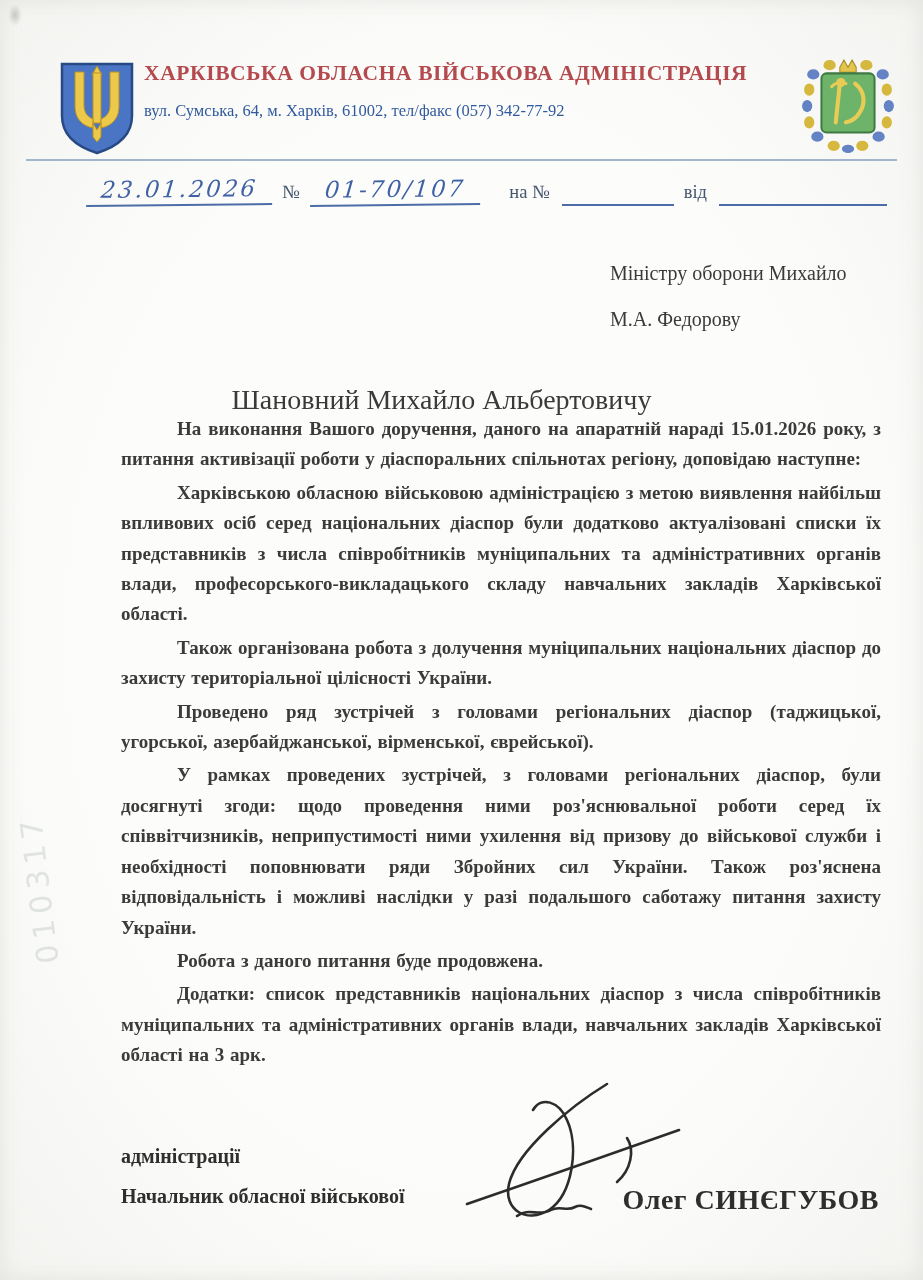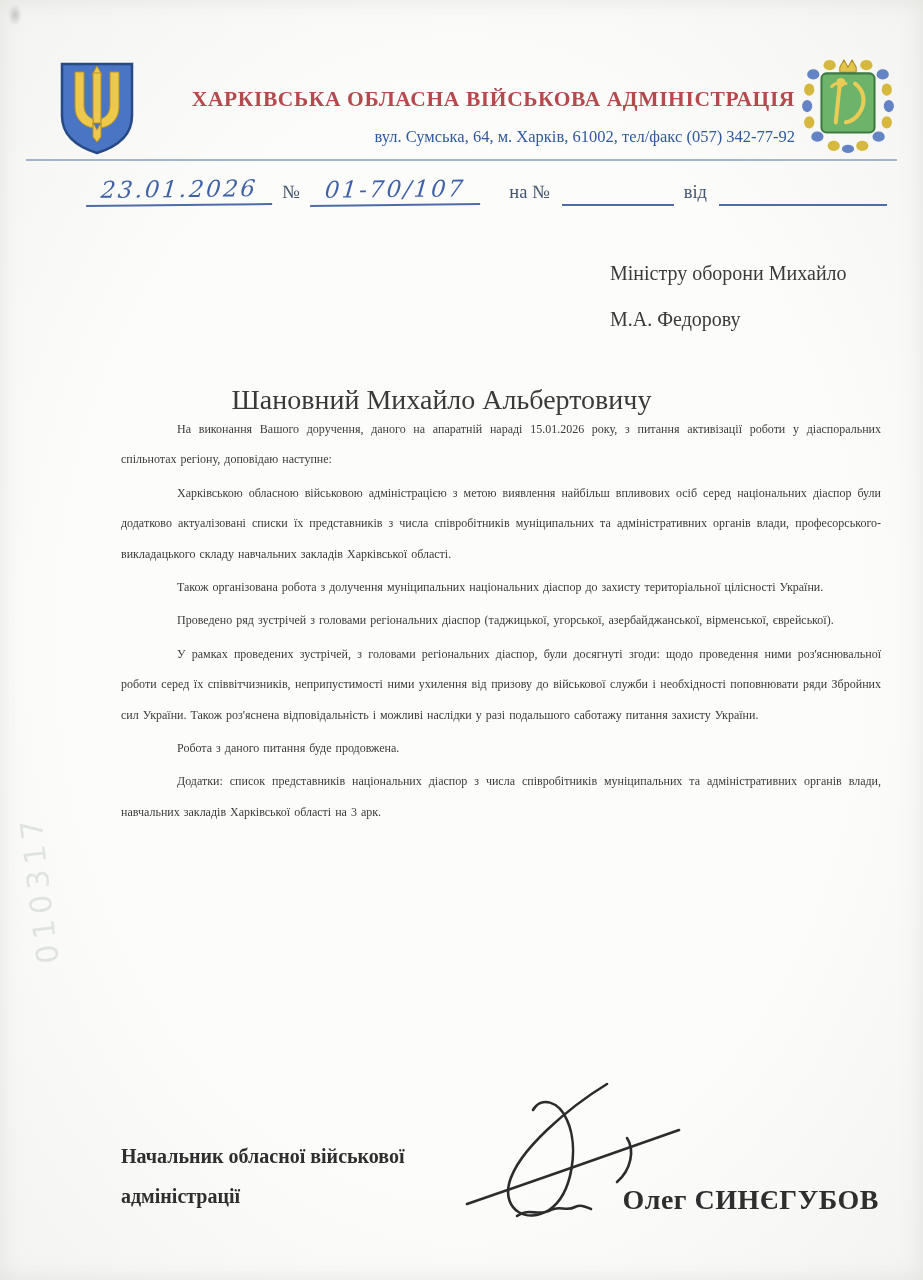--- a/index.html
+++ b/index.html
@@ -22,21 +22,21 @@
     position:absolute;left:38px;top:822px;width:150px;
     transform:rotate(-97deg);transform-origin:60px 75px;
     font-size:30px;letter-spacing:6px;color:rgba(130,150,145,0.22);
     font-family:"DejaVu Sans",sans-serif;
   }
 
   
   .letterhead{position:absolute;top:56px;left:56px;right:28px;display:flex;align-items:flex-start;}
   .emblem-left{width:82px;height:97px;flex:0 0 auto;margin-top:4px;}
   .emblem-right{width:94px;height:98px;flex:0 0 auto;}
-  .lh-center{flex:1 1 auto;text-align:right;padding:0 6px;margin-top:26px;}
+  .lh-center{flex:1 1 auto;text-align:left;padding:0 6px;}
   .org-title{
     color:#b4494e;font-weight:bold;font-size:21.5px;letter-spacing:0.6px;
     line-height:26px;margin-top:4px;
   }
   .address{color:#30599e;font-size:16.5px;line-height:25px;margin-top:12px;}
   .header-rule{position:absolute;top:159px;left:26px;right:26px;border-top:2px solid #a3b5cd;}
 
   
   .ref-line{
     position:absolute;top:164px;left:60px;right:36px;height:42px;
@@ -55,22 +55,23 @@
   .f-blank2{width:168px;margin-left:12px;}
   .ref-spacer{flex:1 1 auto;}
 
   
   .recipient{position:absolute;top:250px;left:610px;font-size:20px;line-height:46px;}
 
   
   .salutation{position:absolute;top:384px;left:0;right:40px;text-align:center;font-size:28px;}
   .body-text{
     position:absolute;top:414px;left:121px;width:760px;
-    font-size:12px;line-height:30.4px;text-align:justify;
+    font-size:19px;line-height:30.4px;text-align:justify;
     color:#3b3b3b;
+    font-weight:bold;
   }
   .body-text p{margin:0 0 3px 0;text-indent:56px;word-spacing:1px;}
 
   
   .sig-row{position:absolute;top:1128px;left:121px;right:44px;height:120px;}
   .sig-position{position:absolute;left:0;top:8px;font-weight:bold;font-size:20px;line-height:40px;color:#2e2e2e;}
   .sig-name{position:absolute;right:0;top:56px;font-weight:bold;font-size:28px;color:#2e2e2e;letter-spacing:0.5px;}
   .sig-scrawl{position:absolute;left:300px;top:-52px;width:280px;height:170px;}
 </style>
 </head>
@@ -156,22 +157,22 @@
     <p>Харківською обласною військовою адміністрацією з метою виявлення найбільш впливових осіб серед національних діаспор були додатково актуалізовані списки їх представників з числа співробітників муніципальних та адміністративних органів влади, професорського-викладацького складу навчальних закладів Харківської області.</p>
     <p>Також організована робота з долучення муніципальних національних діаспор до захисту територіальної цілісності України.</p>
     <p>Проведено ряд зустрічей з головами регіональних діаспор (таджицької, угорської, азербайджанської, вірменської, єврейської).</p>
     <p>У рамках проведених зустрічей, з головами регіональних діаспор, були досягнуті згоди: щодо проведення ними роз'яснювальної роботи серед їх співвітчизників, неприпустимості ними ухилення від призову до військової служби і необхідності поповнювати ряди Збройних сил України. Також роз'яснена відповідальність і можливі наслідки у разі подальшого саботажу питання захисту України.</p>
     <p>Робота з даного питання буде продовжена.</p>
     <p>Додатки: список представників національних діаспор з числа співробітників муніципальних та адміністративних органів влади, навчальних закладів Харківської області на 3 арк.</p>
   </div>
 
   <div class="sig-row">
     <div class="sig-position">
+      <div>адміністрації</div>
       <div>Начальник обласної військової</div>
-      <div>адміністрації</div>
     </div>
     <div class="sig-scrawl">
       <svg viewBox="0 0 280 170" width="280" height="170">
         <g fill="none" stroke="#2c2c2c" stroke-width="2.6" stroke-linecap="round">
           <path d="M186 8 C150 30 96 74 88 108 C82 134 106 148 128 134 C152 118 158 70 146 44 C138 25 120 20 112 34"></path>
           <path d="M46 128 C110 106 196 76 258 54"></path>
           <path d="M96 140 c12 -9 22 1 34 -6 c9 -5 15 2 24 -3 c6 -3 11 0 16 2"></path>
           <path d="M206 62 c8 12 4 32 -10 44"></path>
         </g>
       </svg>

